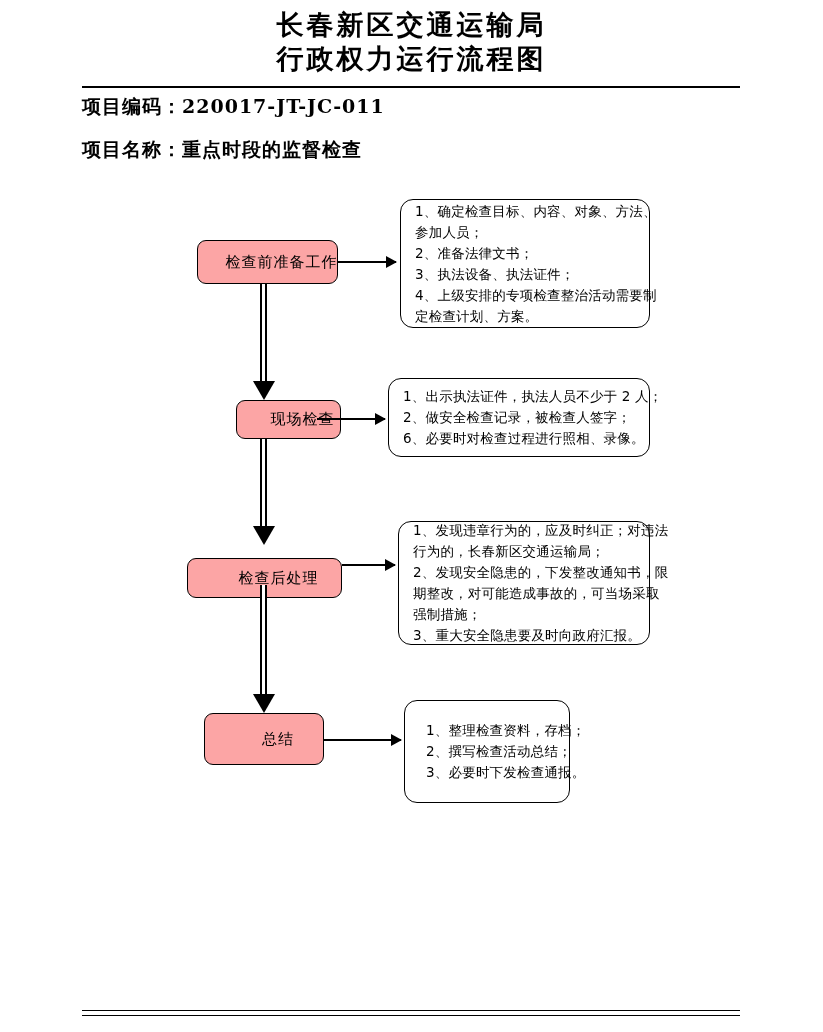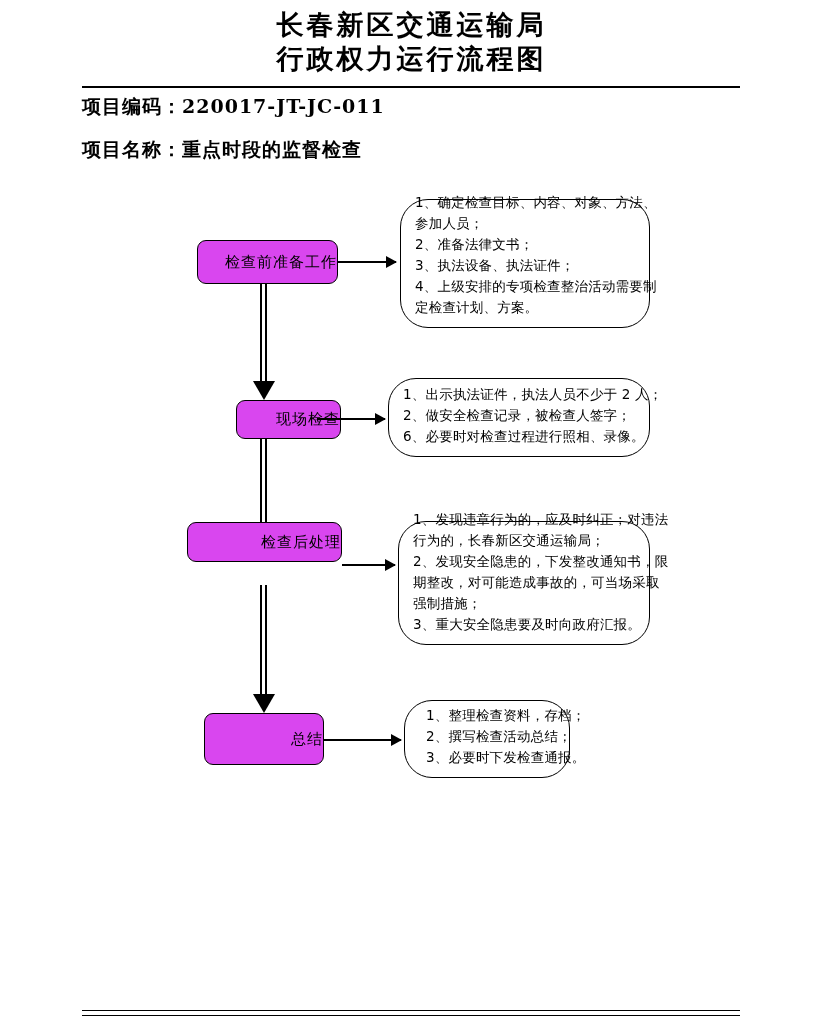--- a/index.html
+++ b/index.html
@@ -63,42 +63,42 @@
     width: 823px;
     height: 1032px;
   }
 
   
   .stage-box {
     position: absolute;
     box-sizing: border-box;
     border: 1.4px solid #000;
     border-radius: 9px;
-    background: #d946ef;
+    background: #fca5a5;
     display: flex;
     align-items: center;
-    justify-content: flex-end;
+    justify-content: center;
     font-size: 15px;
     letter-spacing: 1px;
     color: #000;
     white-space: nowrap;
     padding-left: 28px;
   }
 
   
   .note-box {
     position: absolute;
     box-sizing: border-box;
     border: 1.4px solid #000;
-    border-radius: 28px;
+    border-radius: 13px;
     background: #fff;
     padding: 9px 12px 9px 14px;
     display: flex;
     flex-direction: column;
-    justify-content: flex-end;
+    justify-content: center;
   }
   .note-line {
     font-size: 13.5px;
     line-height: 21px;
     color: #000;
     white-space: nowrap;
     letter-spacing: 0.2px;
   }
 
   
@@ -195,21 +195,21 @@
     <div class="note-line">1、出示执法证件，执法人员不少于 2 人；</div>
     <div class="note-line">2、做安全检查记录，被检查人签字；</div>
     <div class="note-line">6、必要时对检查过程进行照相、录像。</div>
   </div>
 
   <div class="v-conn" style="left:260px; top:439px; height:106px;">
     <div class="rail" style="height:87px;"></div>
     <div class="head" style="top:87px;"></div>
   </div>
 
-  <div class="stage-box" style="left:187px; top:522px; width:155px; height:40px;">
+  <div class="stage-box" style="left:187px; top:558px; width:155px; height:40px;">
     <span>检查后处理</span>
   </div>
   <div class="h-conn" style="left:342px; top:564px; width:53px;"></div>
   <div class="note-box" style="left:398px; top:521px; width:252px; height:124px;">
     <div class="note-line">1、发现违章行为的，应及时纠正；对违法</div>
     <div class="note-line">行为的，长春新区交通运输局；</div>
     <div class="note-line">2、发现安全隐患的，下发整改通知书，限</div>
     <div class="note-line">期整改，对可能造成事故的，可当场采取</div>
     <div class="note-line">强制措施；</div>
     <div class="note-line">3、重大安全隐患要及时向政府汇报。</div>
@@ -217,21 +217,21 @@
 
   <div class="v-conn" style="left:260px; top:585px; height:128px;">
     <div class="rail" style="height:109px;"></div>
     <div class="head" style="top:109px;"></div>
   </div>
 
   <div class="stage-box" style="left:204px; top:713px; width:120px; height:52px;">
     <span>总结</span>
   </div>
   <div class="h-conn" style="left:324px; top:739px; width:77px;"></div>
-  <div class="note-box" style="left:404px; top:700px; width:166px; height:78px;padding-left:21px;">
+  <div class="note-box" style="left:404px; top:700px; width:166px; height:103px;padding-left:21px;">
     <div class="note-line">1、整理检查资料，存档；</div>
     <div class="note-line">2、撰写检查活动总结；</div>
     <div class="note-line">3、必要时下发检查通报。</div>
   </div>
 
 </div>
 
 <div class="footer-rule"></div>
 
 </body></html>

